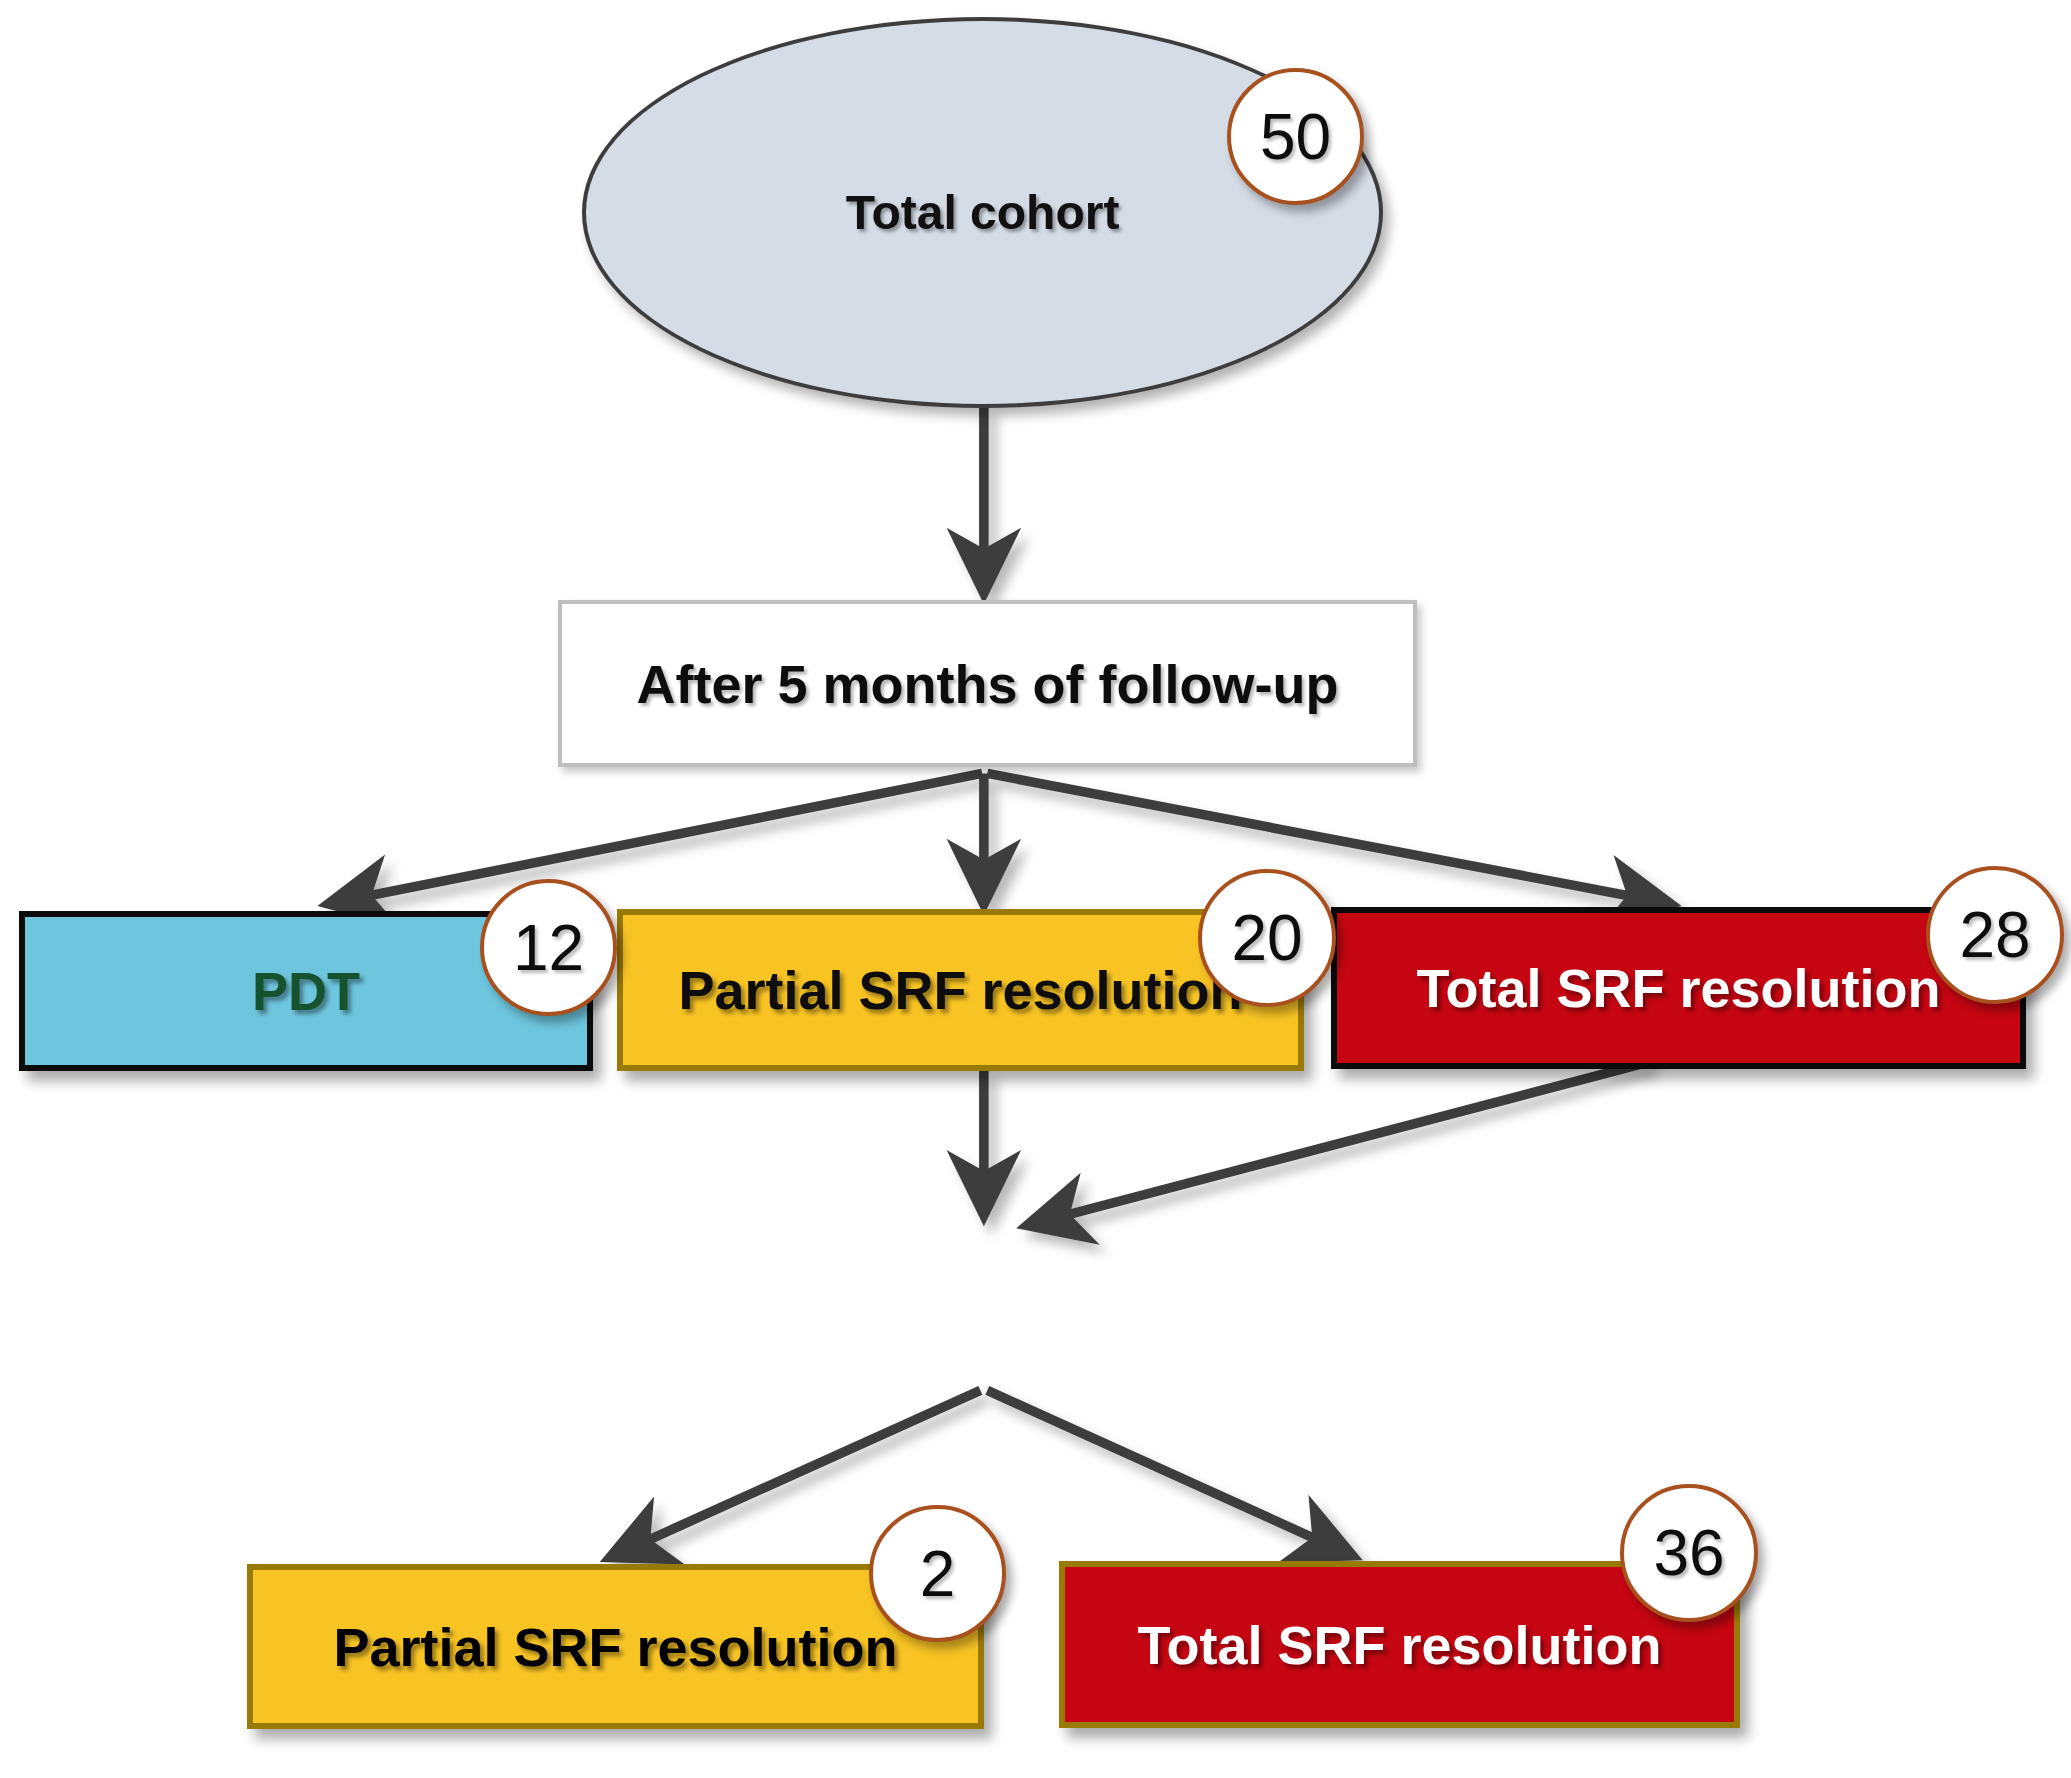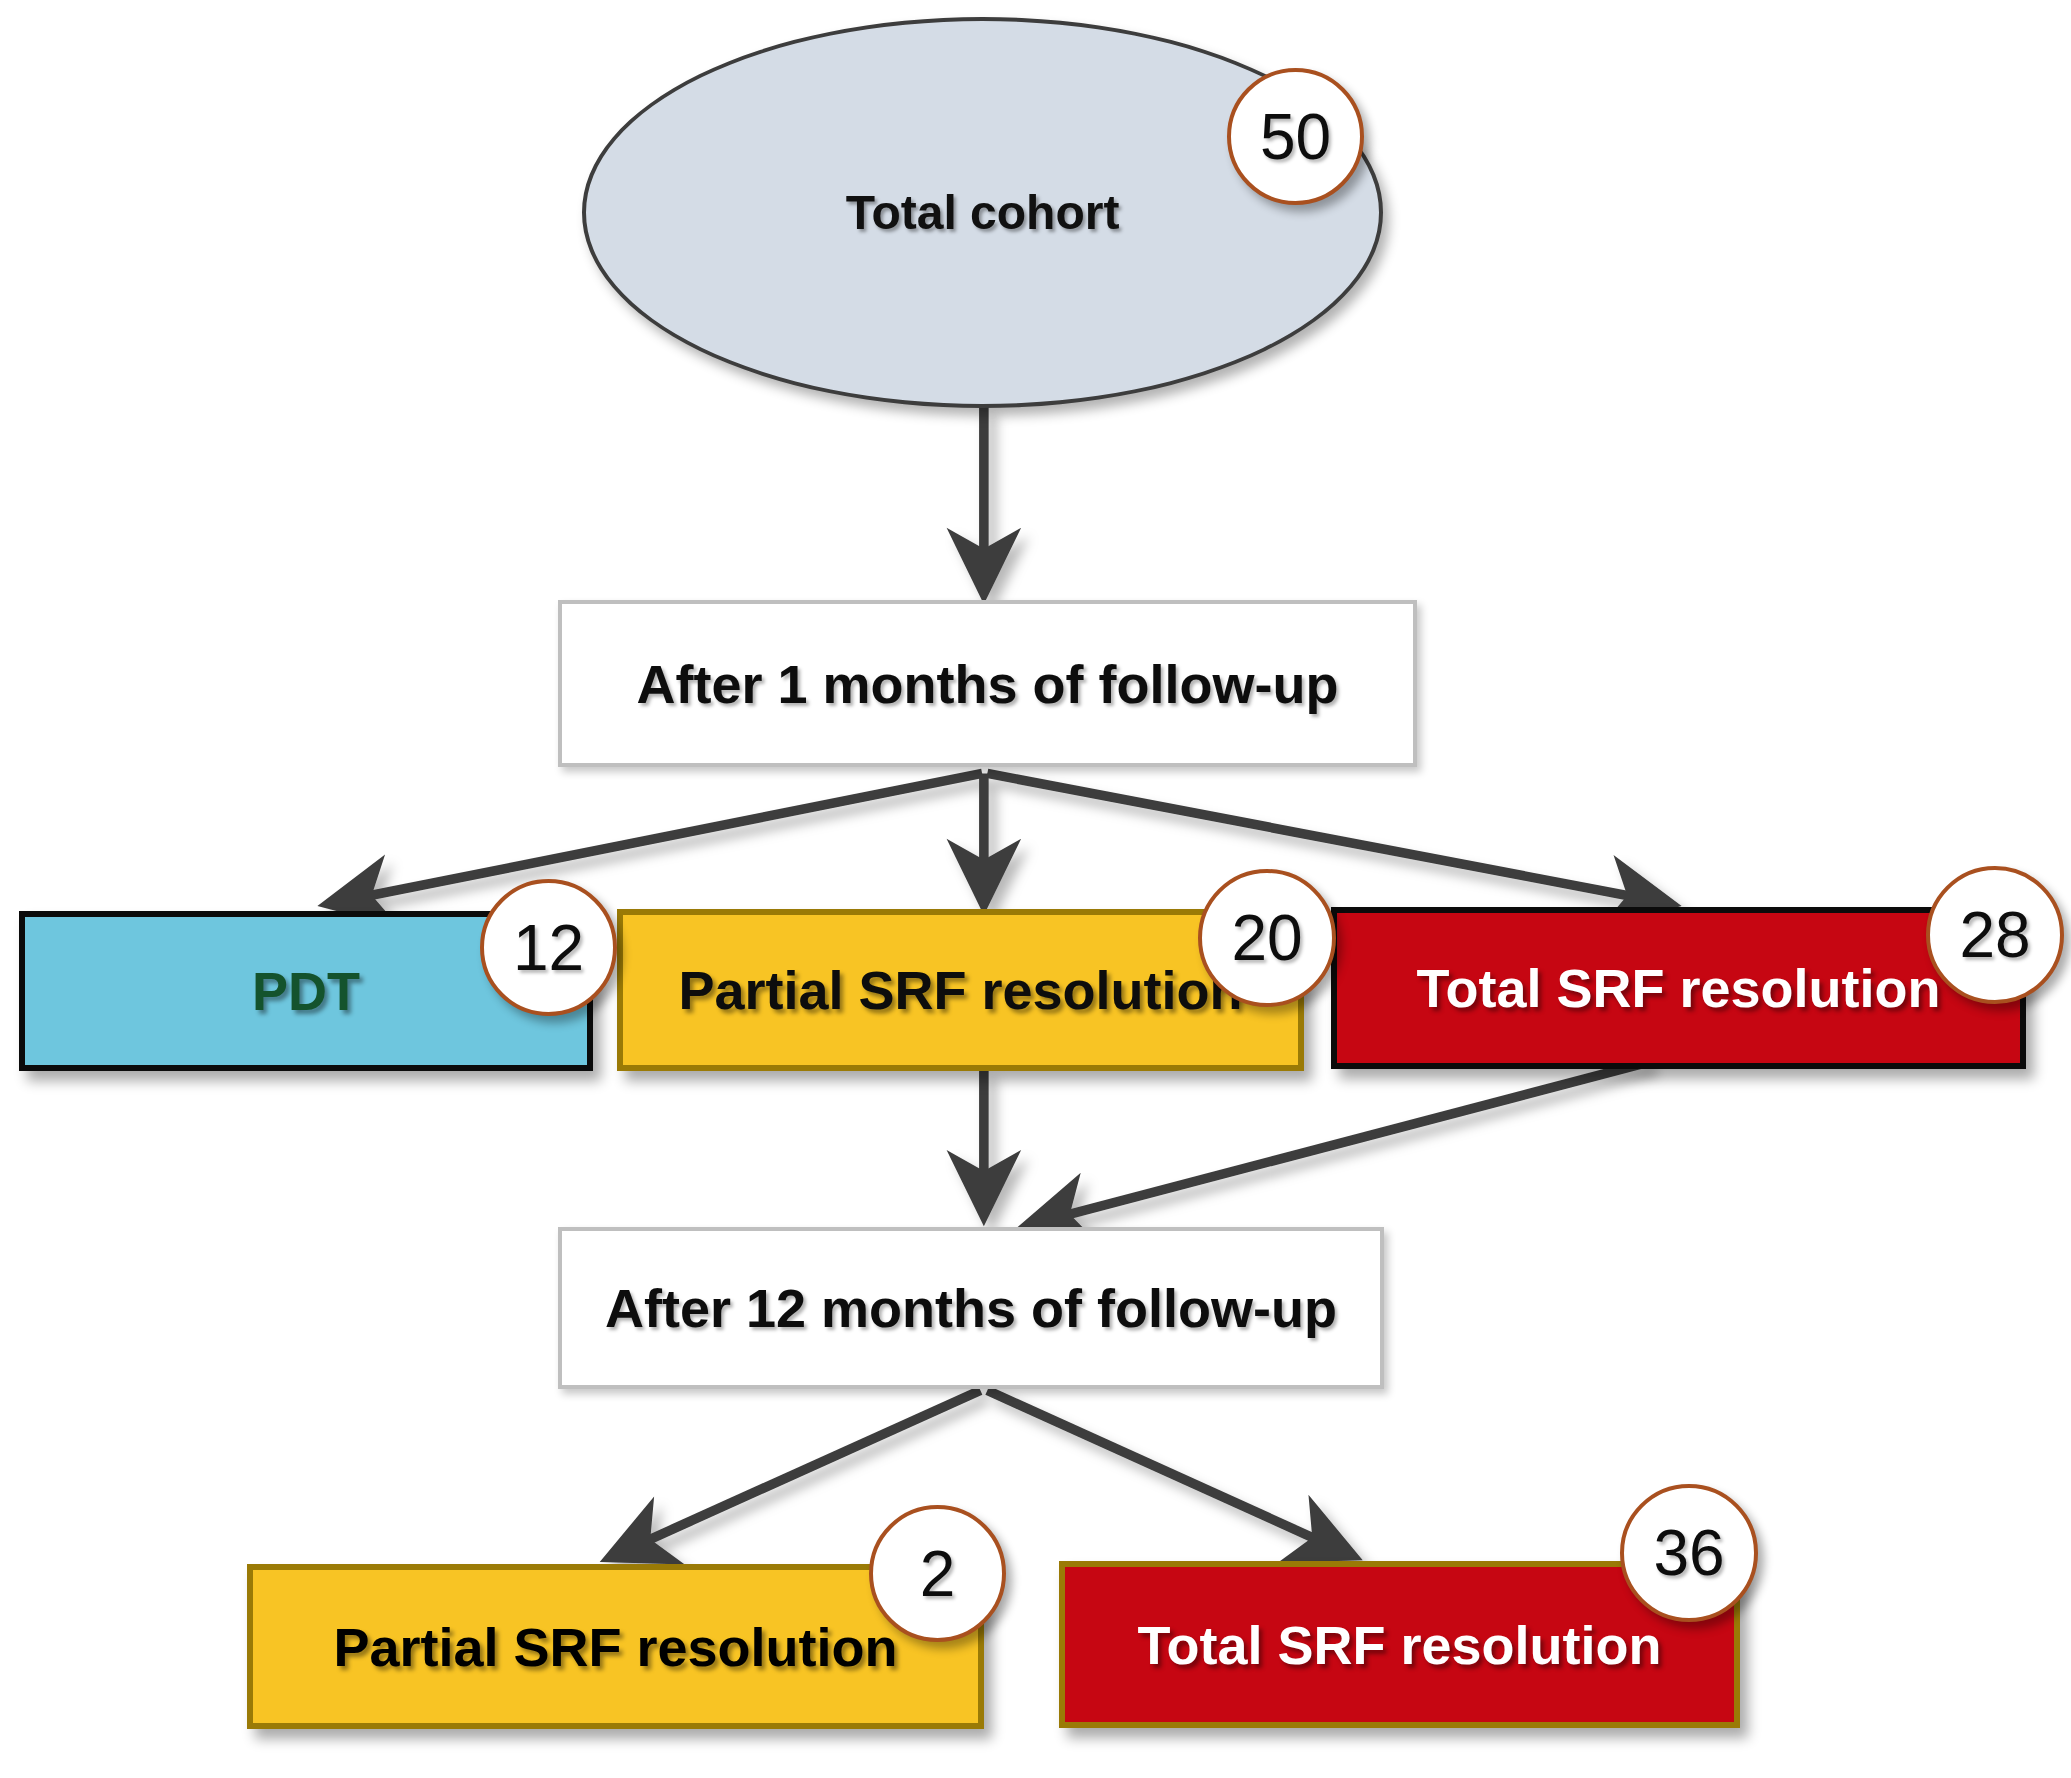--- a/index.html
+++ b/index.html
@@ -133,21 +133,21 @@
   </svg>
 
   <div class="node ellipse" style="left:582px; top:17.4px; width:801px; height:391px;">
     <span class="node-label">Total cohort</span>
   </div>
   <div class="badge" style="left:1227px; top:68px; width:129px; height:129px;">
     <span class="badge-label">50</span>
   </div>
 
   <div class="node stagebox" style="left:558px; top:600px; width:859px; height:167px;">
-    <span class="node-label">After 1 months of follow-up</span>
+    <span class="node-label">After 5 months of follow-up</span>
   </div>
 
   <div class="node resbox box-blue" style="left:19px; top:911px; width:574px; height:160px;">
     <span class="node-label">PDT</span>
   </div>
   <div class="badge" style="left:480px; top:879px; width:129px; height:129px;">
     <span class="badge-label">12</span>
   </div>
 
   <div class="node resbox box-yellow" style="left:617px; top:909px; width:687px; height:162px;">
@@ -157,23 +157,20 @@
     <span class="badge-label">20</span>
   </div>
 
   <div class="node resbox box-red" style="left:1331px; top:907px; width:695px; height:162px;">
     <span class="node-label">Total SRF resolution</span>
   </div>
   <div class="badge" style="left:1926px; top:866px; width:130px; height:130px;">
     <span class="badge-label">28</span>
   </div>
 
-  <div class="node stagebox" style="left:558px; top:1227px; width:826px; height:162px;">
-    <span class="node-label">After 12 months of follow-up</span>
-  </div>
 
   <div class="node resbox box-yellow-olive" style="left:247px; top:1564px; width:737px; height:165px;">
     <span class="node-label">Partial SRF resolution</span>
   </div>
   <div class="badge" style="left:869px; top:1505px; width:129px; height:129px;">
     <span class="badge-label">2</span>
   </div>
 
   <div class="node resbox box-red-olive" style="left:1059px; top:1561px; width:681px; height:167px;">
     <span class="node-label">Total SRF resolution</span>

